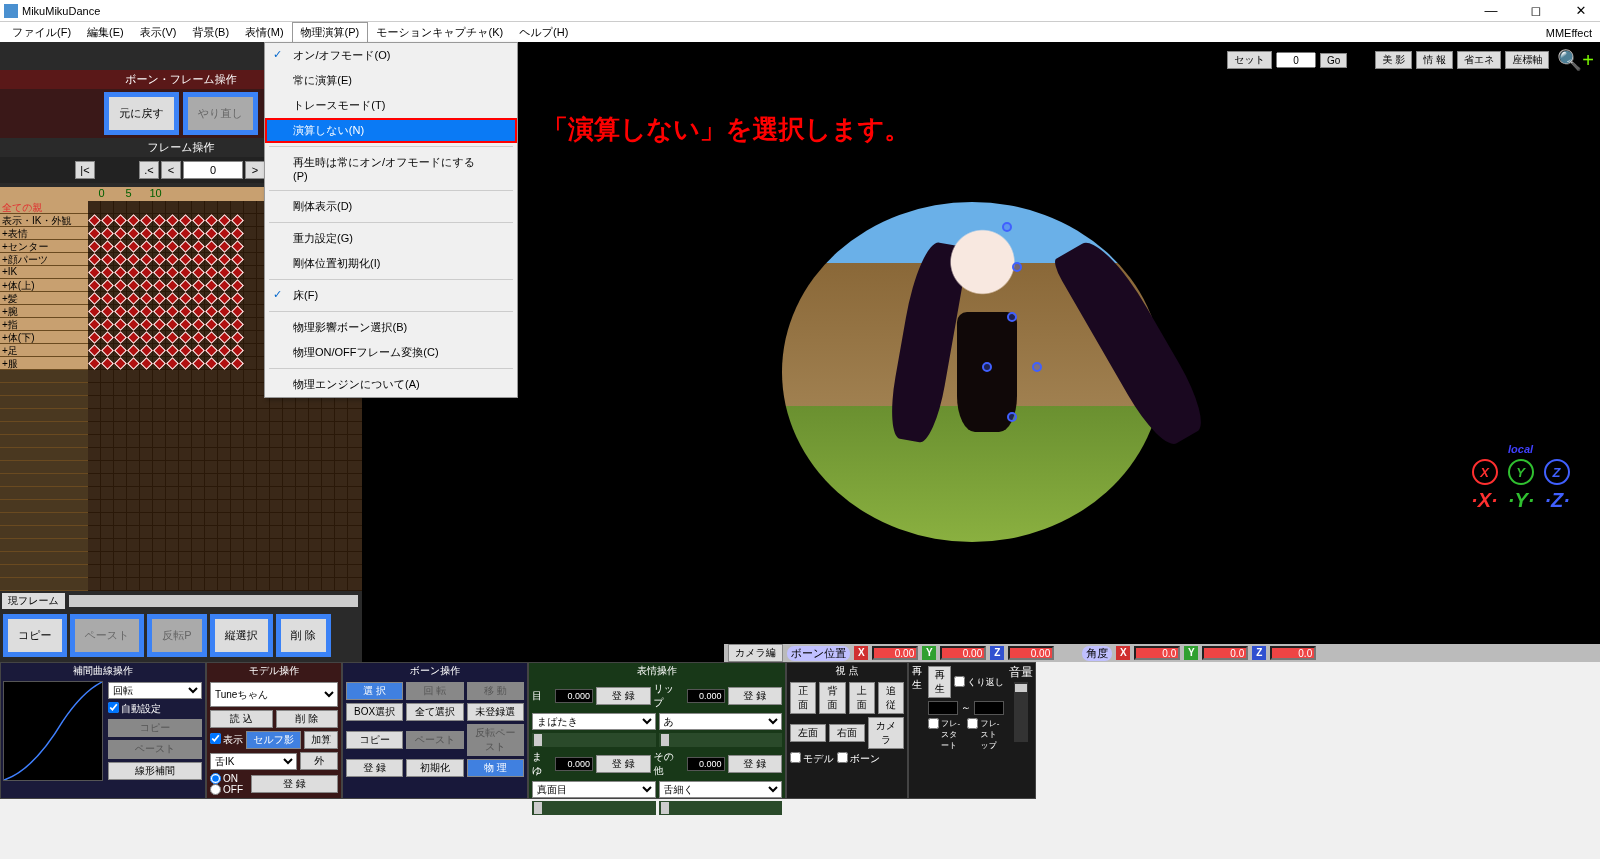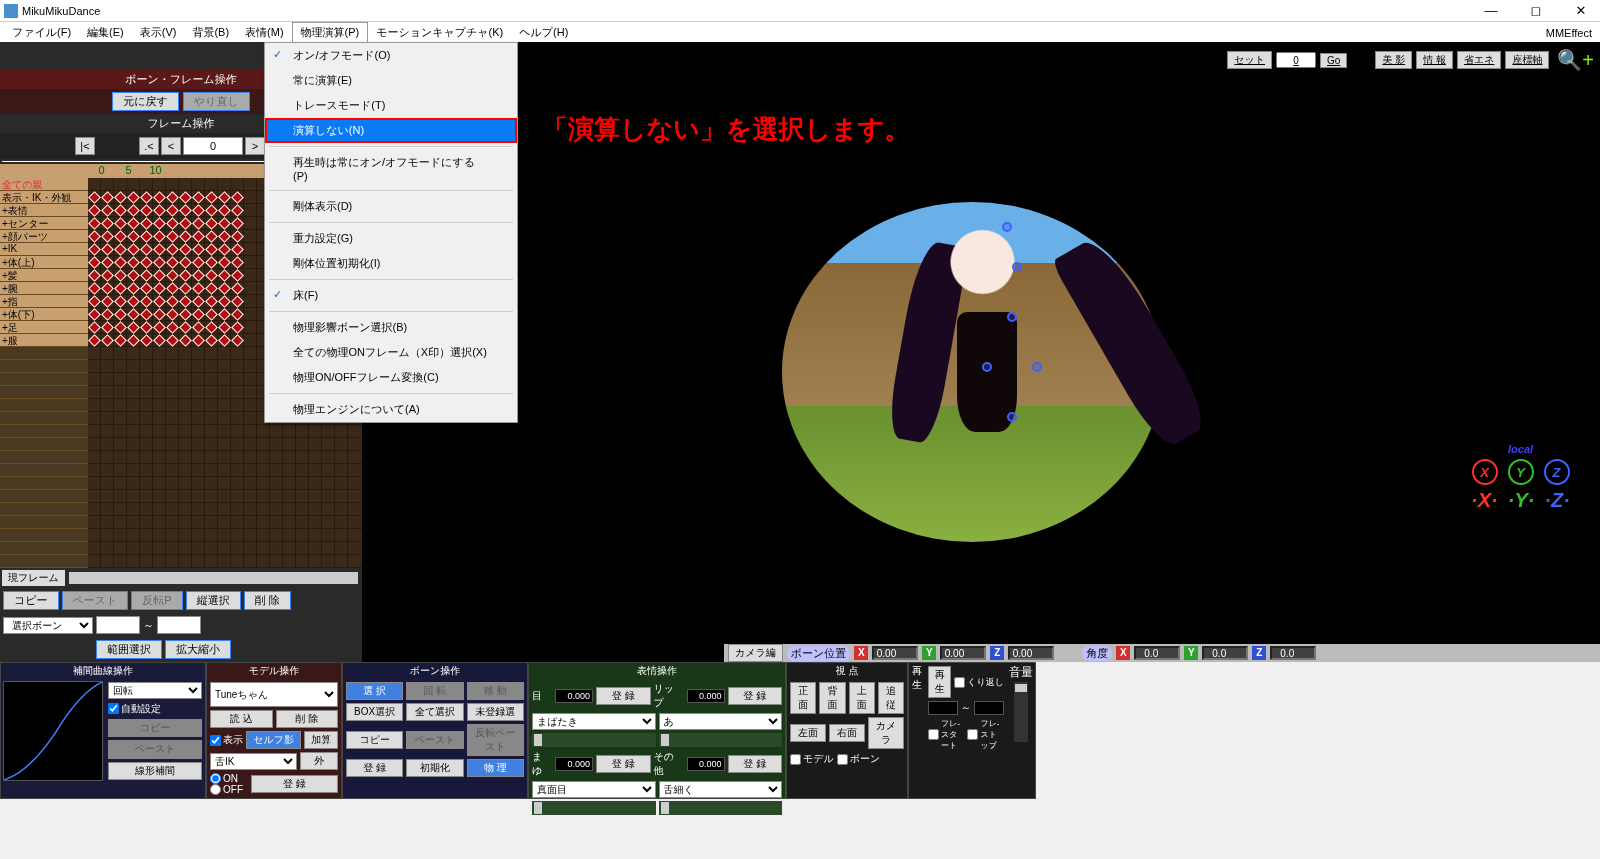--- a/index.html
+++ b/index.html
@@ -10,21 +10,21 @@
 .window-btns{display:flex;gap:15px;}
 .window-btn{width:30px;text-align:center;cursor:pointer;font-size:13px;}
 .menubar{background:#fff;height:20px;display:flex;align-items:center;padding:0 4px;}
 .menu-item{padding:2px 8px;cursor:pointer;}
 .menu-item.active{background:#fff;border:1px solid #999;}
 .mme-label{position:absolute;right:8px;top:27px;font-size:11px;}
 .main-area{display:flex;height:620px;}
 .left-panel{width:362px;background:#2a2a2a;display:flex;flex-direction:column;}
 .left-panel .title-red{background:#5a1818;color:#fff;text-align:center;padding:2px;font-size:11px;margin-top:28px;}
 .undo-row{background:#3a1818;display:flex;justify-content:center;gap:4px;padding:3px;}
-.btn-small{background:#ddd;border:1px solid #3b82f6;padding:1px 10px;cursor:pointer;font-size:11px;}
+.btn-small{background:#ddd;border:5px solid #3b82f6;padding:9px 10px;cursor:pointer;font-size:11px;}
 .btn-small.disabled{background:#aaa;color:#666;}
 .frame-title{background:#2a2a2a;color:#fff;text-align:center;padding:2px;}
 .frame-ctrl{background:#222;display:flex;justify-content:center;align-items:center;gap:2px;padding:4px;}
 .frame-btn{background:#ddd;border:1px solid #888;width:20px;height:18px;cursor:pointer;display:inline-flex;align-items:center;justify-content:center;}
 .frame-input{width:60px;height:18px;text-align:center;background:#fff;border:1px solid #888;}
 .track-white{background:#fff;height:28px;margin:2px;}
 .scrollbar-h{background:#ccc;height:12px;margin:0 2px;}
 .timeline{flex:1;display:flex;}
 .track-labels{width:88px;background:#8b6838;}
 .track-label{height:13px;background:#c8a070;border-bottom:1px solid #6a4a20;padding-left:2px;font-size:10px;color:#000;overflow:hidden;white-space:nowrap;}
@@ -39,32 +39,32 @@
 .curr-frame-label{background:#ddd;padding:1px 6px;font-size:10px;display:inline-block;}
 .bottom-ctrl{padding:3px;display:flex;flex-wrap:wrap;gap:3px;align-items:center;}
 .select-box{background:#fff;border:1px solid #888;padding:0 4px;height:17px;font-size:10px;}
 .viewport{flex:1;background:#000;position:relative;}
 .overlay-text{position:absolute;left:180px;top:70px;color:#ff0000;font-size:26px;font-weight:bold;}
 .dropdown{position:absolute;left:264px;top:42px;width:254px;background:#f0f0f0;border:1px solid #999;box-shadow:2px 2px 4px rgba(0,0,0,0.3);z-index:100;}
 .dropdown-item{padding:5px 28px;cursor:pointer;font-size:11px;position:relative;}
 .dropdown-item.highlighted{background:#0a7af5;color:#fff;border:2px solid #ff0000;padding:3px 26px;}
 .dropdown-sep{height:1px;background:#ccc;margin:3px 4px;}
 .check{position:absolute;left:8px;top:5px;color:#0066cc;}
-.vp-toolbar{position:absolute;right:6px;top:6px;display:flex;gap:4px;align-items:center;text-decoration:underline;}
+.vp-toolbar{position:absolute;right:6px;top:6px;display:flex;gap:4px;align-items:center;}
 .vp-btn{background:#ddd;border:1px solid #888;padding:1px 6px;font-size:10px;cursor:pointer;}
 .vp-input{width:40px;height:16px;text-align:center;font-size:10px;}
 .vp-zoom{color:#7cfc00;font-size:20px;margin-left:4px;}
 .vp-scene{position:absolute;left:420px;top:160px;width:380px;height:340px;border-radius:50%;overflow:hidden;}
 .vp-scene-bg{width:100%;height:100%;background:linear-gradient(#6ab0e8 0%,#6ab0e8 18%,#8a6838 18%,#a08050 60%,#6a9030 60%,#8ab040 100%);}
 .axis-widget{position:absolute;right:30px;bottom:150px;color:#4040ff;font-size:18px;font-style:italic;font-weight:bold;text-align:center;}
 .axis-row{display:flex;gap:10px;justify-content:center;margin-top:4px;}
 .axis-l{width:26px;height:26px;border:2px solid;border-radius:13px;display:flex;align-items:center;justify-content:center;font-size:13px;}
 .coord-bar{position:absolute;left:362px;right:0;bottom:0;height:18px;background:#bbb;display:flex;align-items:center;gap:4px;padding:0 4px;font-size:10px;}
 .coord-label{background:#c0c0ff;padding:0 4px;border-radius:7px;}
-.coord-input{width:46px;height:14px;background:#404040;color:#fff;text-align:right;padding-right:20px;font-size:10px;}
+.coord-input{width:46px;height:14px;background:#ef4444;color:#fff;text-align:right;padding-right:2px;font-size:10px;}
 .axis-btn{width:14px;height:14px;color:#fff;font-weight:bold;text-align:center;font-size:10px;line-height:14px;}
 .bottom-panels{display:flex;height:137px;width:1510px;}
 .panel{border:1px solid #444;display:flex;flex-direction:column;}
 .panel-title{text-align:center;padding:1px;font-size:10px;color:#fff;}
 .p1{width:206px;background:#1a1a3a;}
 .p1 .panel-title{background:#1a1a3a;}
 .p2{width:136px;background:#3a1818;}
 .p2 .panel-title{background:#3a1818;}
 .p3{width:186px;background:#18183a;}
 .p3 .panel-title{background:#18183a;}
@@ -77,21 +77,21 @@
 .panel-row{display:flex;gap:3px;align-items:center;}
 .pbtn{background:#ddd;border:1px solid #888;padding:1px 5px;font-size:10px;cursor:pointer;flex:1;text-align:center;}
 .pbtn.blue{background:#4080e0;color:#fff;}
 .pbtn.disabled{background:#888;color:#555;}
 .pselect{background:#fff;border:1px solid #888;font-size:10px;height:17px;flex:1;}
 .pinput{background:#000;color:#fff;border:1px solid #555;width:38px;height:14px;font-size:9px;text-align:right;padding-right:2px;}
 .pslider{flex:1;height:14px;background:#2a4a2a;position:relative;}
 .pslider-thumb{width:8px;height:12px;background:#ccc;position:absolute;left:2px;top:1px;}
 .curve-canvas{width:100px;height:100px;background:#000;border:1px solid #555;margin:2px;position:relative;}
 .curve-line{position:absolute;left:0;bottom:0;width:100%;height:100%;}
-.chk{display:flex;align-items:center;gap:2px;}
+.chk{display:flex;align-items:flex-start;gap:2px;}
 .chk input{width:11px;height:11px;}
 .white-label{color:#fff;font-size:10px;}
 .vslider{width:14px;height:60px;background:#333;position:relative;}
 .vslider-thumb{width:12px;height:8px;background:#ccc;position:absolute;left:1px;top:2px;}
 .model-render{position:absolute;left:580px;top:180px;}
 .model-head{width:90px;height:100px;background:radial-gradient(circle at 45% 40%,#f8e8e0 40%,transparent 42%);position:relative;}
 .model-hair{width:50px;height:200px;background:#1a0820;position:absolute;left:-40px;top:20px;border-radius:40% 10% 30% 30%;transform:rotate(10deg);}
 .model-hair2{width:60px;height:220px;background:#1a0820;position:absolute;right:-130px;top:10px;border-radius:10% 40% 30% 30%;transform:rotate(-30deg);}
 .model-body{width:60px;height:120px;background:#100808;position:absolute;left:15px;top:90px;border-radius:10px 10px 30% 30%;}
 .bone-overlay{position:absolute;left:610px;top:170px;pointer-events:none;}
@@ -131,21 +131,20 @@
     <div class="dropdown-item"><span>再生時は常にオン/オフモードにする(P)</span></div>
     <div class="dropdown-sep"></div>
     <div class="dropdown-item"><span>剛体表示(D)</span></div>
     <div class="dropdown-sep"></div>
     <div class="dropdown-item"><span>重力設定(G)</span></div>
     <div class="dropdown-item"><span>剛体位置初期化(I)</span></div>
     <div class="dropdown-sep"></div>
     <div class="dropdown-item"><span class="check">✓</span><span>床(F)</span></div>
     <div class="dropdown-sep"></div>
     <div class="dropdown-item"><span>物理影響ボーン選択(B)</span></div>
-    <div class="dropdown-item"><span>全ての物理ONフレーム（X印）選択(X)</span></div>
     <div class="dropdown-item"><span>物理ON/OFFフレーム変換(C)</span></div>
     <div class="dropdown-sep"></div>
     <div class="dropdown-item"><span>物理エンジンについて(A)</span></div>
   </div>
 
 <div class="main-area">
   <div class="left-panel">
     <div class="title-red">ボーン・フレーム操作</div>
     <div class="undo-row">
       <button class="btn-small">元に戻す</button>

